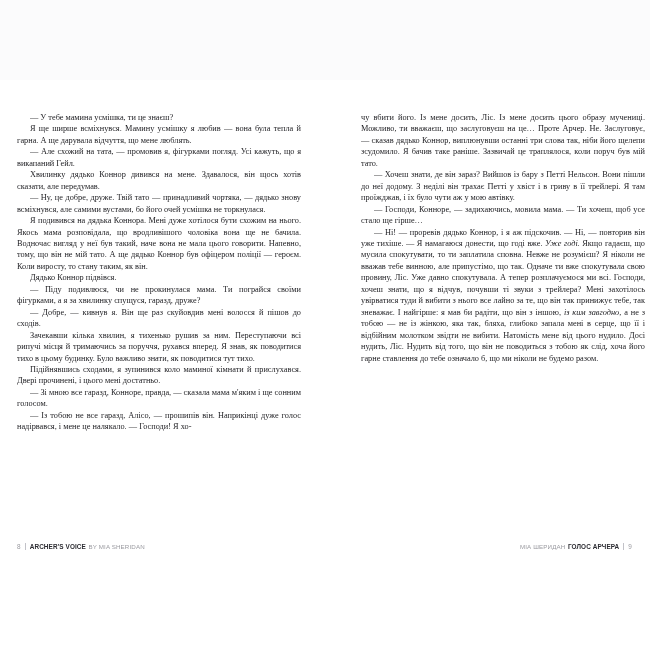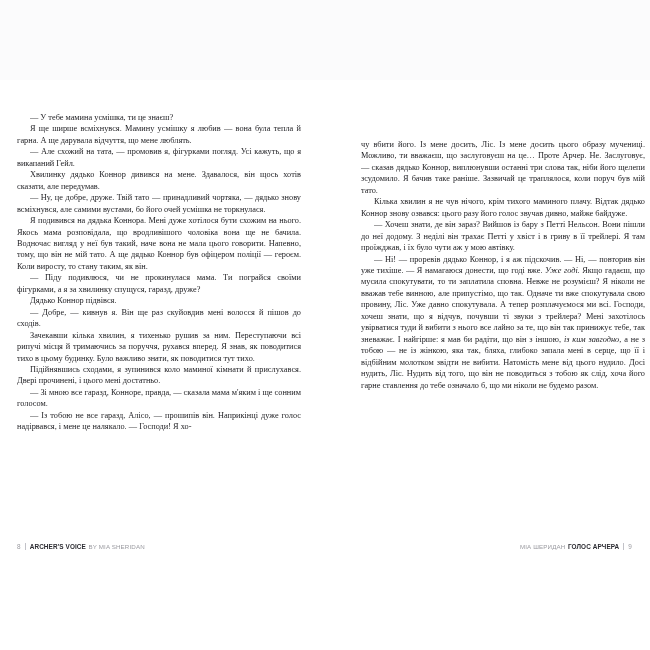--- a/index.html
+++ b/index.html
@@ -56,21 +56,20 @@
   }
   .page-left  .textblock { left: 17px; }
   .page-right .textblock { left: 36px; }
 
   .textblock p {
     margin: 0;
     text-indent: 13px;
   }
   .textblock p.noindent {
     text-indent: 0;
-    margin-top: 27px;
   }
   .textblock p em {
     font-style: italic;
   }
 
   .footer {
     position: absolute;
     top: 541px;
     height: 11px;
     display: flex;
@@ -120,44 +119,44 @@
 
   <div class="page page-left">
 
     <div class="textblock">
       <p>— У тебе мамина усмішка, ти це знаєш?</p>
       <p>Я ще ширше всміхнувся. Мамину усмішку я любив — вона була тепла й гарна. А ще дарувала відчуття, що мене люблять.</p>
       <p>— Але схожий на тата, — промовив я, фігурками погляд. Усі кажуть, що я викапаний Гейл.</p>
       <p>Хвилинку дядько Коннор дивився на мене. Здавалося, він щось хотів сказати, але передумав.</p>
       <p>— Ну, це добре, друже. Твій тато — принадливий чортяка, — дядько знову всміхнувся, але самими вустами, бо його очей усмішка не торкнулася.</p>
       <p>Я подивився на дядька Коннора. Мені дуже хотілося бути схожим на нього. Якось мама розповідала, що вродливішого чоловіка вона ще не бачила. Водночас вигляд у неї був такий, наче вона не мала цього говорити. Напевно, тому, що він не мій тато. А ще дядько Коннор був офіцером поліції — героєм. Коли виросту, то стану таким, як він.</p>
+      <p>Дядько Коннор підвівся.</p>
       <p>— Піду подивлюся, чи не прокинулася мама. Ти пограйся своїми фігурками, а я за хвилинку спущуся, гаразд, друже?</p>
-      <p>Дядько Коннор підвівся.</p>
       <p>— Добре, — кивнув я. Він ще раз скуйовдив мені волосся й пішов до сходів.</p>
       <p>Зачекавши кілька хвилин, я тихенько рушив за ним. Переступаючи всі рипучі місця й тримаючись за поруччя, рухався вперед. Я знав, як поводитися тихо в цьому будинку. Було важливо знати, як поводитися тут тихо.</p>
       <p>Підійнявшись сходами, я зупинився коло маминої кімнати й прислухався. Двері прочинені, і цього мені достатньо.</p>
       <p>— Зі мною все гаразд, Конноре, правда, — сказала мама м'яким і ще сонним голосом.</p>
       <p>— Із тобою не все гаразд, Алісо, — прошипів він. Наприкінці дуже голос надірвався, і мене це налякало. — Господи! Я хо-</p>
     </div>
 
     <div class="footer footer-left">
       <span class="folio">8</span>
       <span class="rule"></span>
       <span class="title">ARCHER'S VOICE</span>
       <span class="byline">BY MIA SHERIDAN</span>
     </div>
 
   </div>
 
   <div class="page page-right">
 
     <div class="textblock">
       <p class="noindent">чу вбити його. Із мене досить, Ліс. Із мене досить цього образу мучениці. Можливо, ти вважаєш, що заслуговуєш на це… Проте Арчер. Не. Заслуговує, — сказав дядько Коннор, виплюнувши останні три слова так, ніби його щелепи зсудомило. Я бачив таке раніше. Зазвичай це траплялося, коли поруч був мій тато.</p>
-      <p>Кілька хвилин я не чув нічого, крім тихого маминого плачу. Відтак дядько Коннор знову озвався: цього разу його голос звучав дивно, майже байдуже.</p>
       <p>— Хочеш знати, де він зараз? Вийшов із бару з Петті Нельсон. Вони пішли до неї додому. З неділі він трахає Петті у хвіст і в гриву в її трейлері. Я там проїжджав, і їх було чути аж у мою автівку.</p>
+      <p>— Господи, Конноре, — задихаючись, мовила мама. — Ти хочеш, щоб усе стало ще гірше…</p>
       <p>— Ні! — проревів дядько Коннор, і я аж підскочив. — Ні, — повторив він уже тихіше. — Я намагаюся донести, що годі вже. <em>Уже годі.</em> Якщо гадаєш, що мусила спокутувати, то ти заплатила сповна. Невже не розумієш? Я ніколи не вважав тебе винною, але припустімо, що так. Одначе ти вже спокутувала свою провину, Ліс. Уже давно спокутувала. А тепер розплачуємося ми всі. Господи, хочеш знати, що я відчув, почувши ті звуки з трейлера? Мені захотілось увірватися туди й вибити з нього все лайно за те, що він так принижує тебе, так зневажає. І найгірше: я мав би радіти, що він з іншою, <em>із ким завгодно</em>, а не з тобою — не із жінкою, яка так, бляха, глибоко запала мені в серце, що її і відбійним молотком звідти не вибити. Натомість мене від цього нудило. Досі нудить, Ліс. Нудить від того, що він не поводиться з тобою як слід, хоча його гарне ставлення до тебе означало б, що ми ніколи не будемо разом.</p>
     </div>
 
     <div class="footer footer-right">
       <span class="author">МІА ШЕРИДАН</span>
       <span class="title">ГОЛОС АРЧЕРА</span>
       <span class="rule"></span>
       <span class="folio">9</span>
     </div>
 

